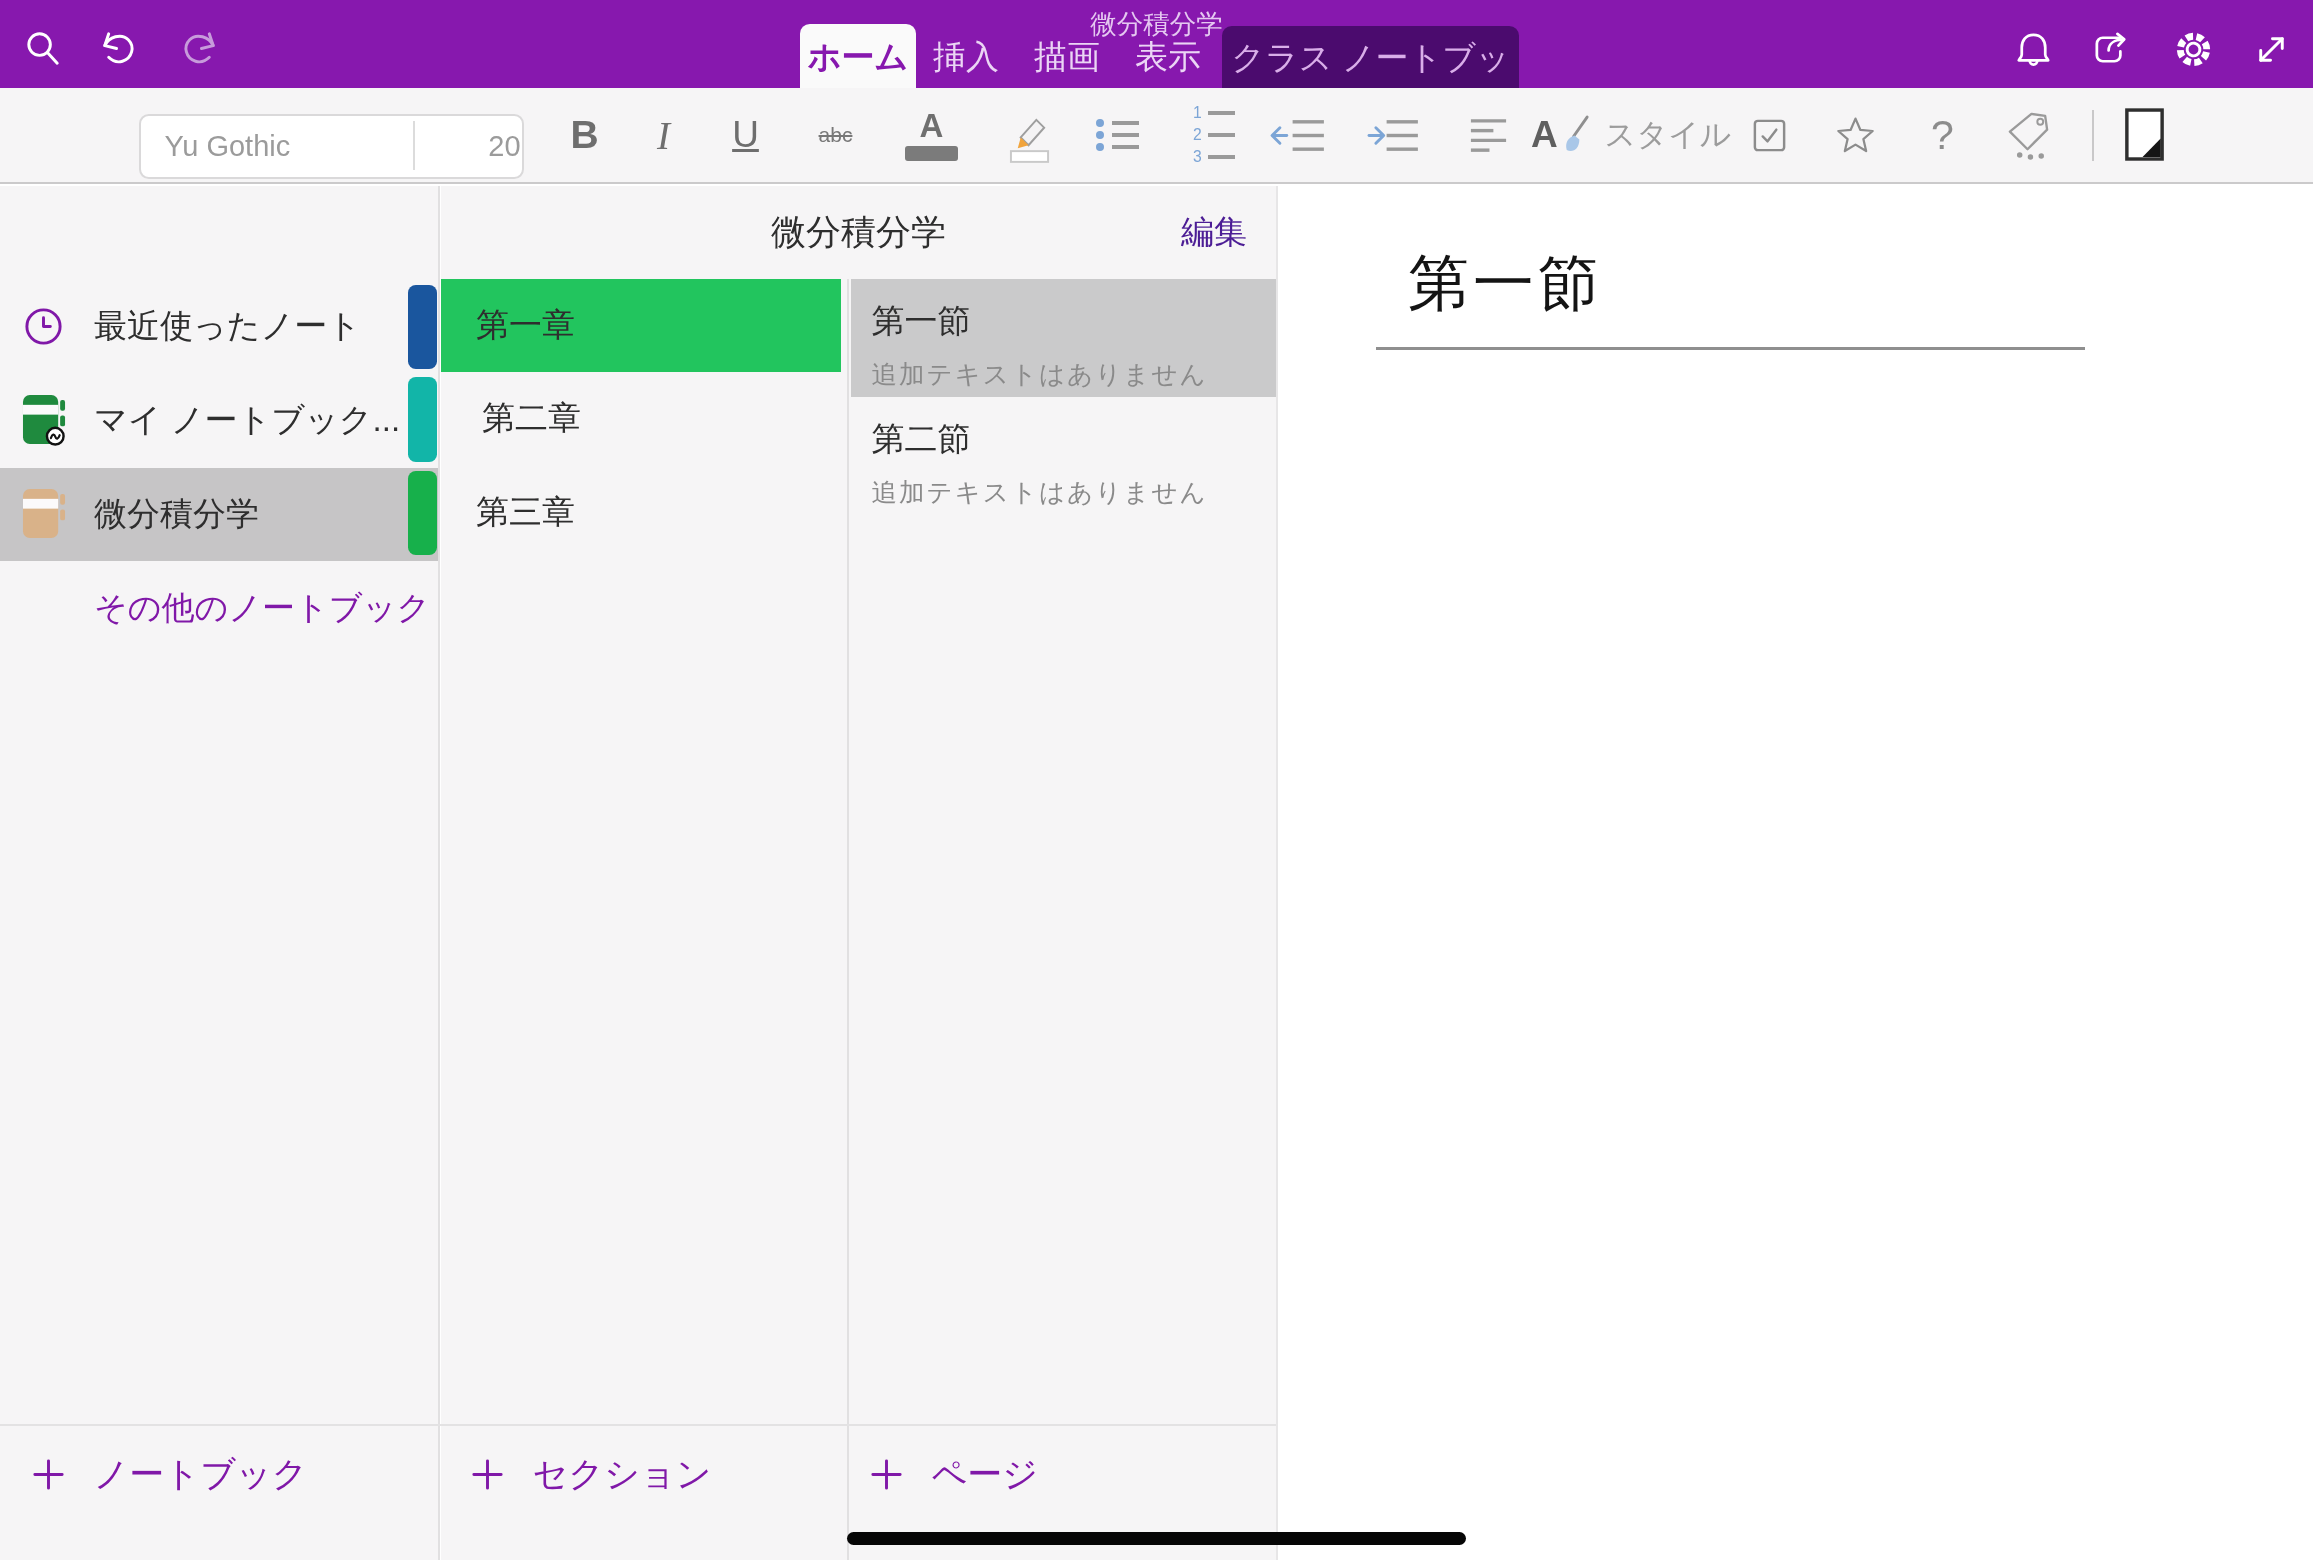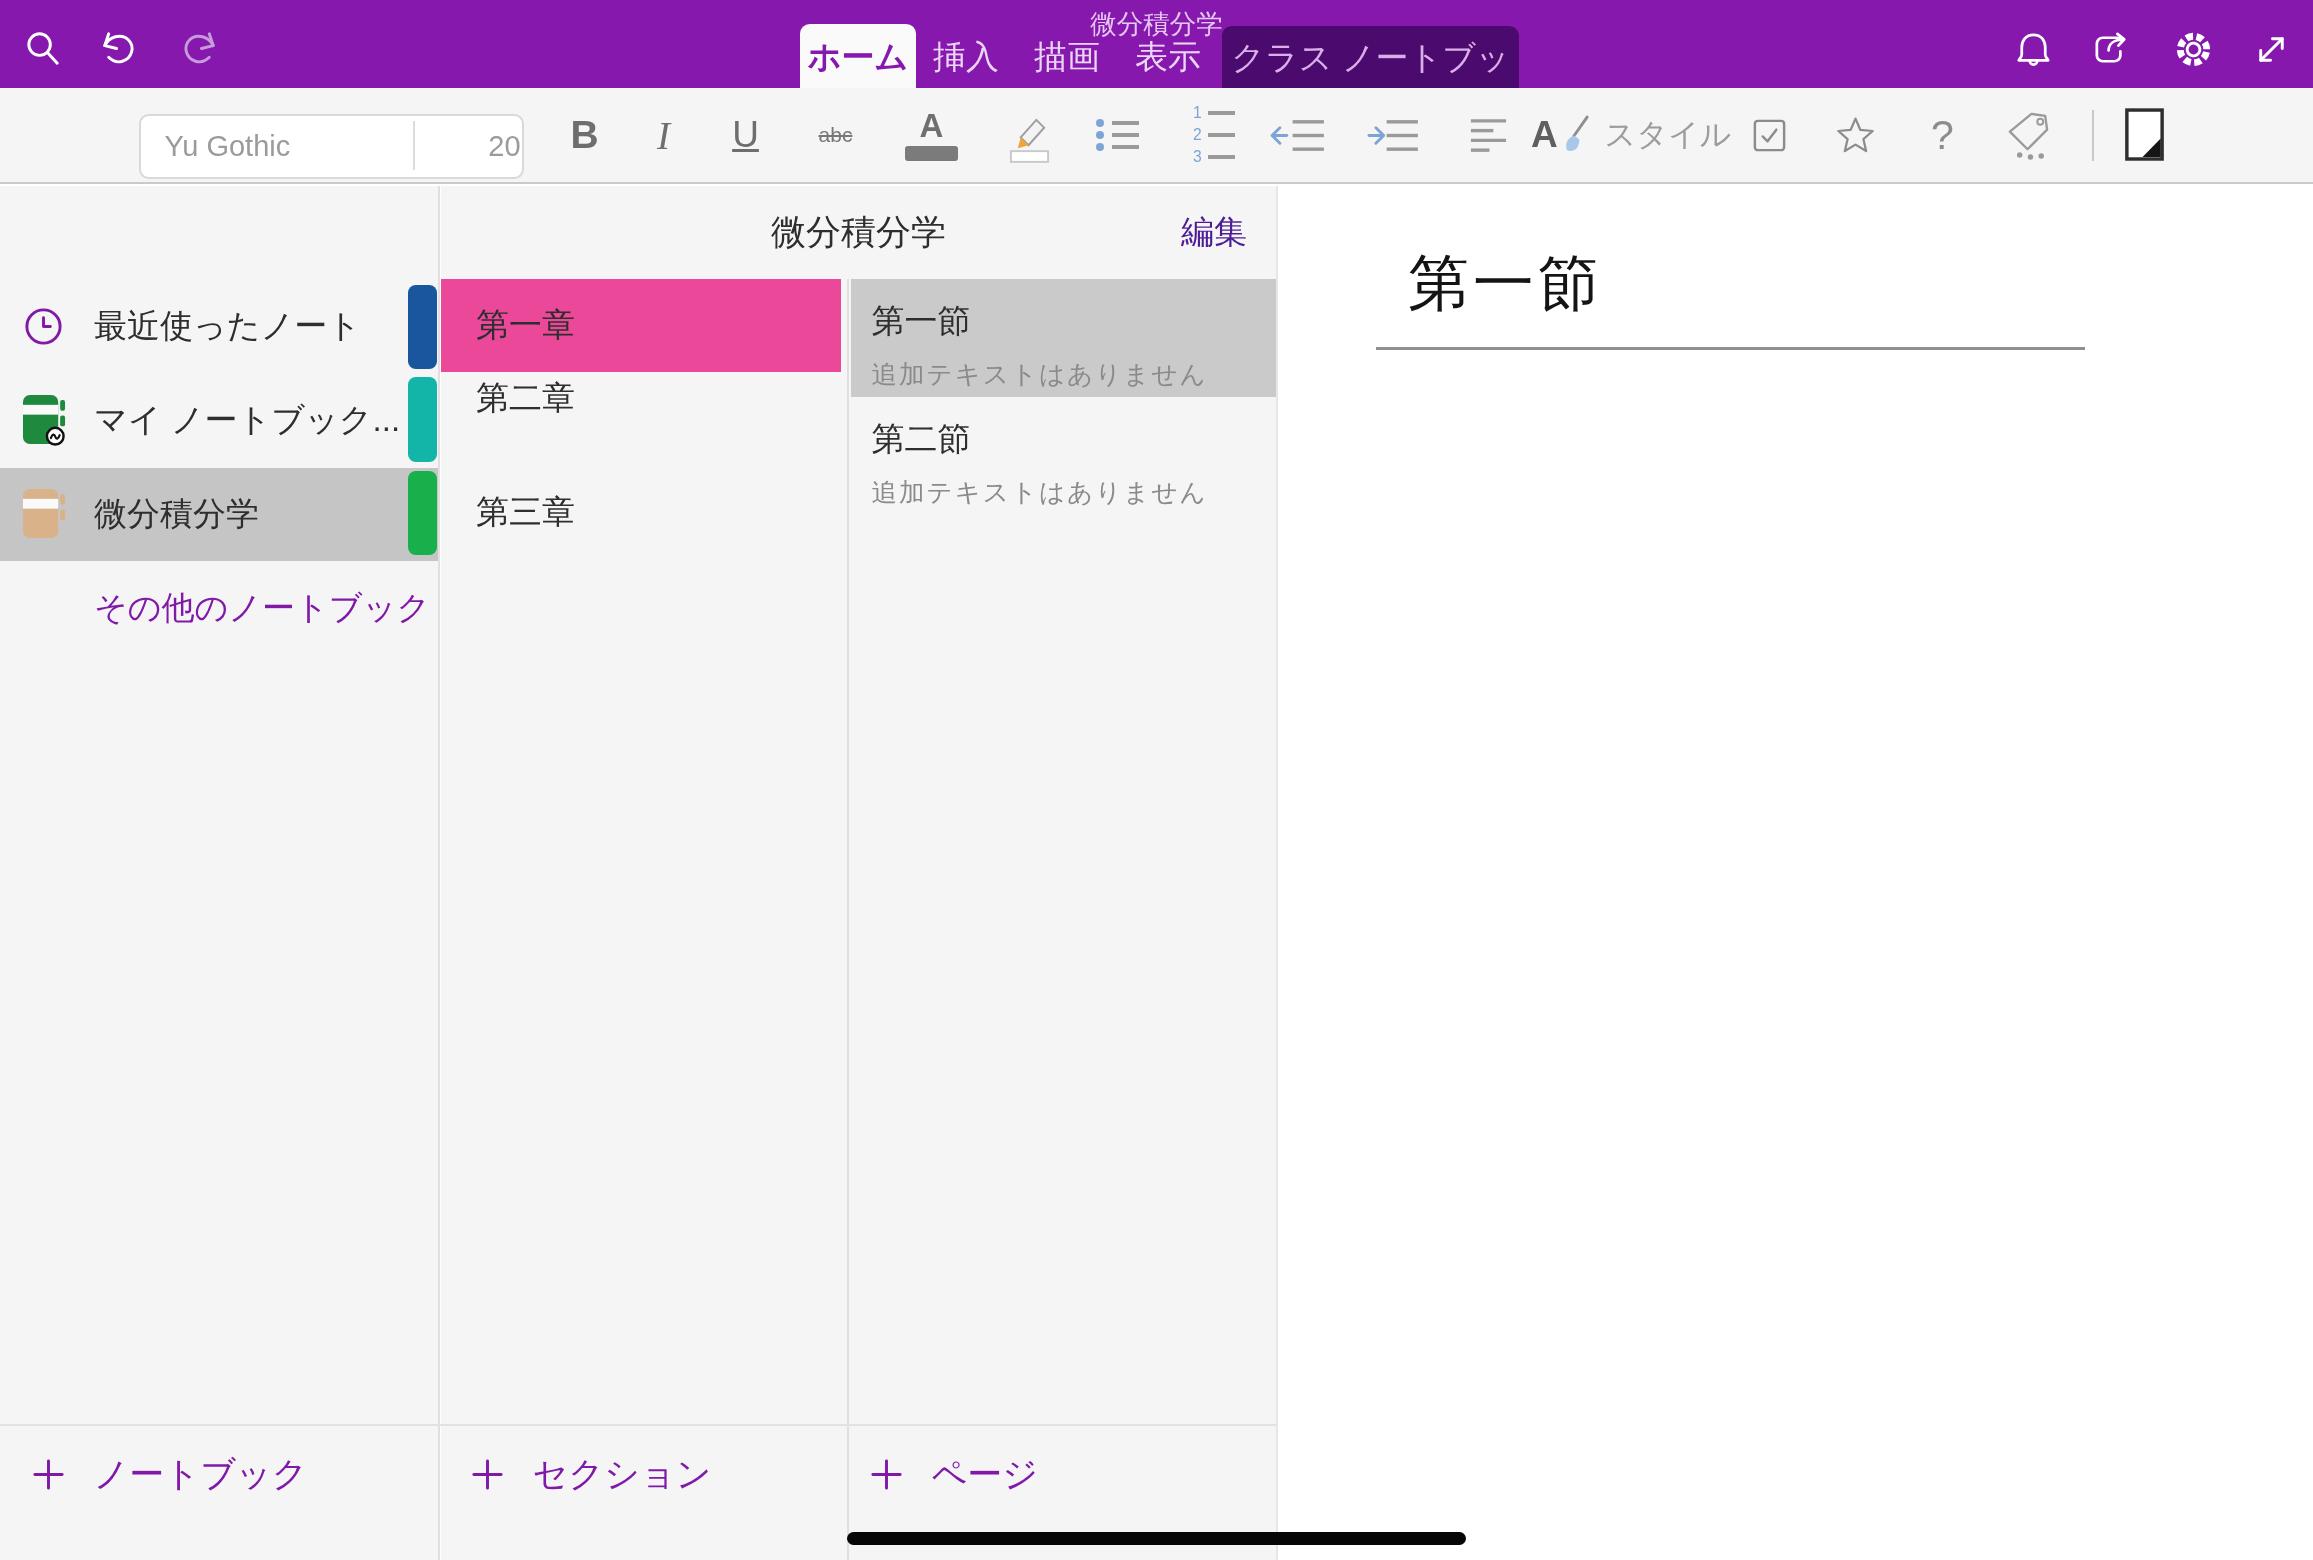--- a/index.html
+++ b/index.html
@@ -54,21 +54,21 @@
 
   .nbrow{position:absolute;left:0;width:438px;display:flex;align-items:center;}
   .nbrow.selected{background:#C6C5C6;}
   .nbrow .nbicon{position:absolute;left:21.6px;}
   .nbrow .nblabel{position:absolute;left:94px;font-size:33px;color:#2E2E2E;white-space:nowrap;}
   .nbtab{position:absolute;left:408px;width:29px;border-radius:7.8px;}
   .morelink{position:absolute;left:94px;top:582px;height:51px;line-height:51px;
             font-size:33px;color:#8018A8;}
 
   .srow{position:absolute;left:441px;width:400px;display:flex;align-items:center;}
-  .srow.selected{background:#ec4899;}
+  .srow.selected{background:#22c55e;}
   .srow .slabel{margin-left:35px;font-size:33px;color:#2E2E2E;}
 
   .prow{position:absolute;left:851px;width:425px;box-sizing:border-box;padding:19.6px 0 0 20.6px;}
   .prow.selected{background:#CACACB;}
   .ptitle{font-size:33px;color:#2E2E2E;}
   .psub{font-size:25.5px;color:#8A8A8A;margin-top:13.7px;letter-spacing:2px;}
 
   .phead-title{position:absolute;left:441px;top:186px;width:835px;height:92px;
                display:flex;align-items:center;justify-content:center;
                font-size:35px;color:#2E2E2E;}
@@ -372,21 +372,21 @@
     </svg>
     <span class="addlabel">ノートブック</span>
   </div>
 
   <div class="phead-title">微分積分学</div>
   <div class="editlink">編集</div>
 
   <div class="srow selected" style="top:279px;height:93px;">
     <span class="slabel">第一章</span>
   </div>
-  <div class="srow" style="top:352px;height:93px;">
+  <div class="srow" style="top:372px;height:93px;padding-left:6px;">
     <span class="slabel">第二章</span>
   </div>
   <div class="srow" style="top:466px;height:93px;">
     <span class="slabel">第三章</span>
   </div>
 
   <div class="addbtn" style="left:468px;">
     <svg width="39" height="39" viewBox="0 0 40 40">
       <path d="M20 6 V34 M6 20 H34" stroke="#8018A8" stroke-width="3" stroke-linecap="round"></path>
     </svg>

